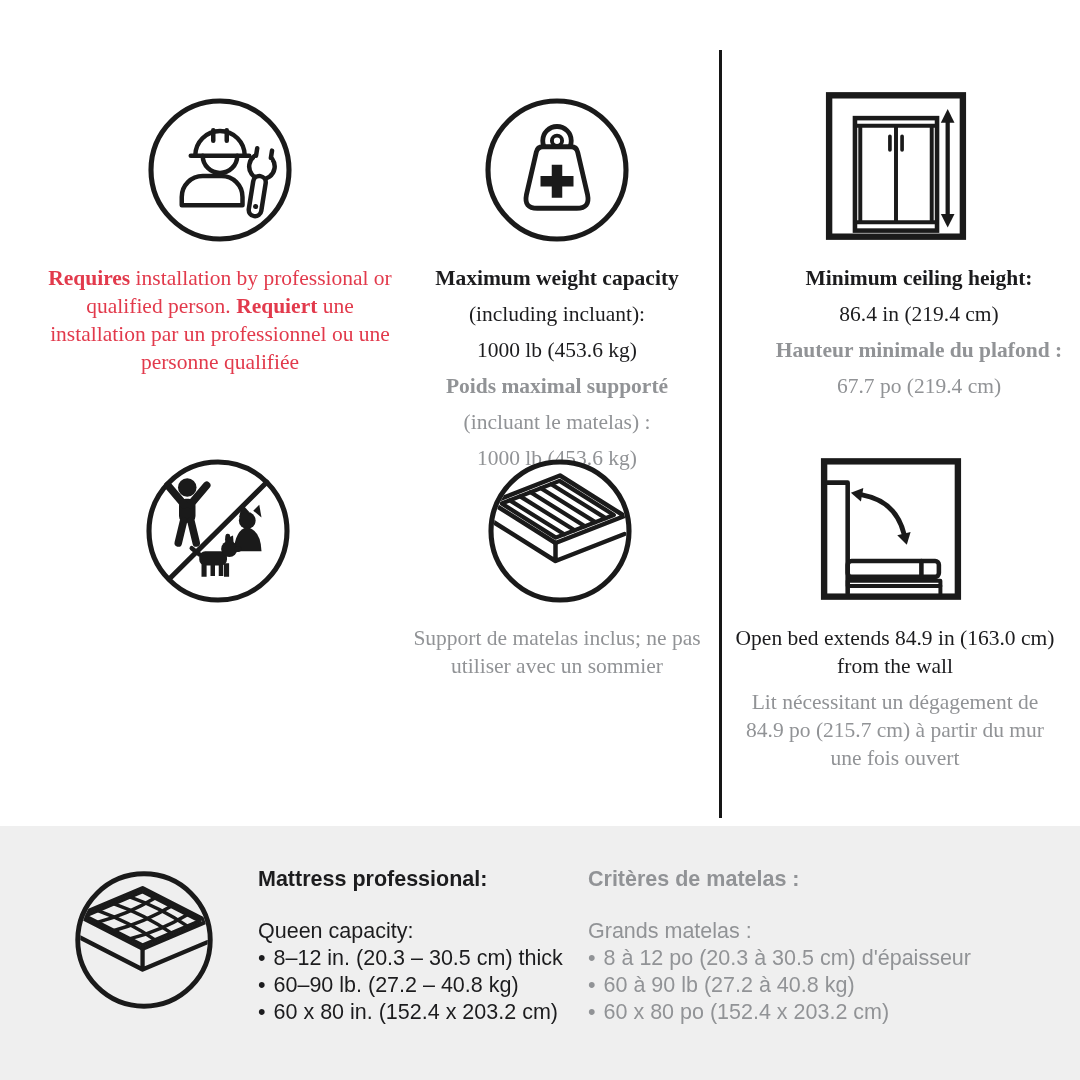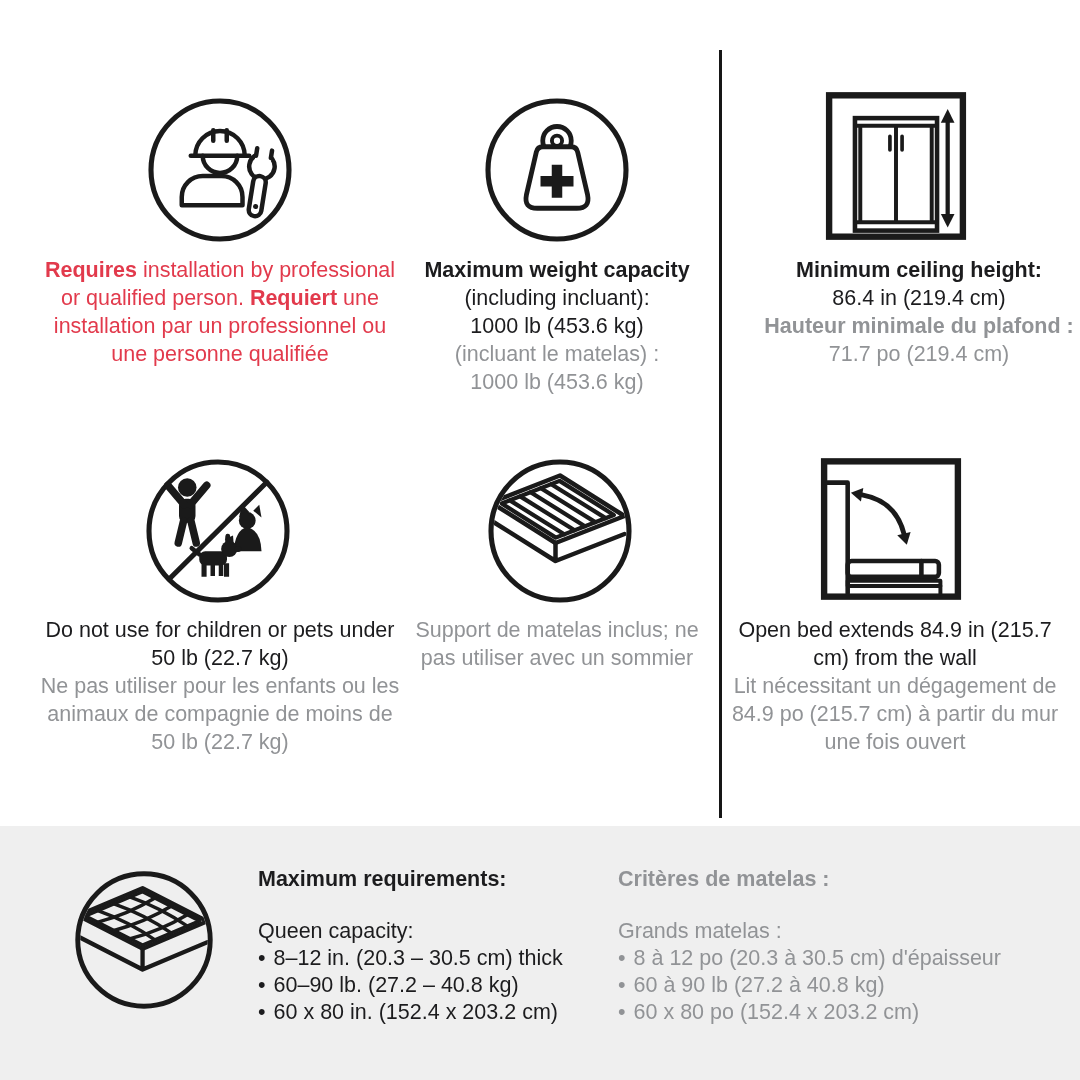--- a/index.html
+++ b/index.html
@@ -8,21 +8,21 @@
     --black:#1c1c1e;
     --gray:#919396;
     --band:#efefef;
     --stroke:#1a1a1a;
   }
   html,body{margin:0;padding:0;background:#fff;}
   .page{position:relative;width:1080px;height:1080px;background:#ffffff;overflow:hidden;
         font-family:"Liberation Sans","DejaVu Sans",sans-serif;color:var(--black);}
   .icon{position:absolute;}
   .tblock{position:absolute;text-align:center;font-size:21.5px;line-height:28px;}
-  .tblock p{margin:0;}
+  .tblock p{margin:8px;font-family:Liberation Serif, serif;}
   .gray{color:var(--gray);}
   .red{color:var(--red);}
   .bold{font-weight:bold;}
   .divider{position:absolute;left:719px;top:50px;width:2.5px;height:768px;background:#161616;}
   .band{position:absolute;left:0;top:826px;width:1080px;height:254px;background:var(--band);}
   .col{position:absolute;font-size:21.5px;line-height:27px;text-align:left;}
   .col .title{font-weight:bold;margin:0 0 25px 0;}
   .col p{margin:0;}
   .bullet::before{content:"•";margin-right:8px;}
   svg{display:block;}
@@ -80,29 +80,30 @@
   </div>
 
   <div class="tblock red" style="left:40px;top:256px;width:360px;">
     <p><span class="bold">Requires</span><span> installation by professional or qualified person. </span><span class="bold">Requiert</span><span> une installation par un professionnel ou une personne qualifiée</span></p>
   </div>
 
   <div class="tblock" style="left:402px;top:256px;width:310px;">
     <p class="bold">Maximum weight capacity</p>
     <p>(including incluant):</p>
     <p>1000 lb (453.6 kg)</p>
+    <p class="bold gray">Poids maximal supporté</p>
     <p class="gray">(incluant le matelas) :</p>
     <p class="gray">1000 lb (453.6 kg)</p>
   </div>
 
   <div class="tblock" style="left:752px;top:256px;width:334px;">
     <p class="bold">Minimum ceiling height:</p>
     <p>86.4 in (219.4 cm)</p>
     <p class="bold gray">Hauteur minimale du plafond :</p>
-    <p class="gray">71.7 po (219.4 cm)</p>
+    <p class="gray">67.7 po (219.4 cm)</p>
   </div>
 
   <div class="icon" style="left:143px;top:456px;width:150px;height:150px;">
     <svg viewBox="0 0 100 100" width="150" height="150" fill="none" stroke="#1a1a1a" stroke-linecap="round" stroke-linejoin="round">
       <circle cx="50" cy="50" r="46" stroke-width="3.4" fill="#ffffff"></circle>
       <path d="M17.5 82 L82.5 17.5" stroke-width="3.4"></path>
 
       <circle cx="29.5" cy="21" r="6.2" fill="#1a1a1a" stroke="none"></circle>
       <rect x="24" y="28.5" width="11" height="16" rx="4.5" fill="#1a1a1a" stroke="none"></rect>
       <path d="M27.5 32.5 L16.5 19.5 M31.5 32.5 L42.5 19.5" stroke-width="5"></path>
@@ -150,31 +151,27 @@
       <rect x="21.5" y="71" width="60" height="10.5" rx="2.5"></rect>
       <path d="M70 71 V81.5"></path>
       <rect x="21.5" y="84" width="61" height="3.5" stroke-width="2.6"></rect>
       <path d="M82.5 87.5 V92.5" stroke-width="2.6"></path>
       <path d="M31 27.5 Q53 31.5 58.5 53" stroke-width="3.2"></path>
       <polygon points="23.6,26.2 30.2,31.9 31.8,23.1" fill="#1a1a1a" stroke="none"></polygon>
       <polygon points="60.4,60.3 54.1,54.1 62.9,51.9" fill="#1a1a1a" stroke="none"></polygon>
     </svg>
   </div>
 
-  <div class="tblock" style="left:38px;top:616px;width:364px;">
-    <p>Do not use for children or pets under 50 lb (22.7 kg)</p>
-    <p class="gray">Ne pas utiliser pour les enfants ou les animaux de compagnie de moins de 50 lb (22.7 kg)</p>
-  </div>
 
   <div class="tblock" style="left:398px;top:616px;width:318px;">
     <p class="gray">Support de matelas inclus; ne pas utiliser avec un sommier</p>
   </div>
 
   <div class="tblock" style="left:726px;top:616px;width:338px;">
-    <p>Open bed extends 84.9 in (215.7 cm) from the wall</p>
+    <p>Open bed extends 84.9 in (163.0 cm) from the wall</p>
     <p class="gray">Lit nécessitant un dégagement de 84.9 po (215.7 cm) à partir du mur une fois ouvert</p>
   </div>
 
   <div class="band"></div>
 
   <div class="icon" style="left:72px;top:868px;width:144px;height:144px;">
     <svg viewBox="0 0 100 100" width="144" height="144" fill="none" stroke="#1a1a1a" stroke-linecap="round" stroke-linejoin="round">
       <defs>
           <clipPath id="clipMattress">
             <circle cx="50" cy="50" r="44.3"></circle>
@@ -185,28 +182,28 @@
         <polygon points="49,56 94,37 49,14 4,33" stroke-width="3"></polygon>
         <polygon points="49,53.5 88.6,36.7 49,16.5 9.4,33.3" stroke-width="2.4"></polygon>
         <path d="M57.6 49.9 Q39.2 37.1 18 29.6 M68.8 45.1 Q50.4 32.3 29.2 24.9 M80.1 40.4 Q61.7 27.6 40.5 20.2" stroke-width="2.4"></path>
         <path d="M40.5 49.1 Q61.5 43.5 80.1 32.4 M29.2 43.4 Q50.2 37.8 68.8 26.6 M18 37.6 Q39 32.2 57.6 20.9" stroke-width="2.4"></path>
         <path d="M49 56 V70.5 M4 47.5 L49 70.5 L94 51.5" stroke-width="3"></path>
       </g>
     </svg>
   </div>
 
   <div class="col" style="left:258px;top:866px;width:330px;">
-    <p class="title">Maximum requirements:</p>
+    <p class="title">Mattress professional:</p>
     <p>Queen capacity:</p>
     <p class="bullet">8–12 in. (20.3 – 30.5 cm) thick</p>
     <p class="bullet">60–90 lb. (27.2 – 40.8 kg)</p>
     <p class="bullet">60 x 80 in. (152.4 x 203.2 cm)</p>
   </div>
 
-  <div class="col gray" style="left:618px;top:866px;width:430px;">
+  <div class="col gray" style="left:588px;top:866px;width:430px;">
     <p class="title">Critères de matelas :</p>
     <p>Grands matelas :</p>
     <p class="bullet">8 à 12 po (20.3 à 30.5 cm) d'épaisseur</p>
     <p class="bullet">60 à 90 lb (27.2 à 40.8 kg)</p>
     <p class="bullet">60 x 80 po (152.4 x 203.2 cm)</p>
   </div>
 
 </div>
 
 </body></html>

